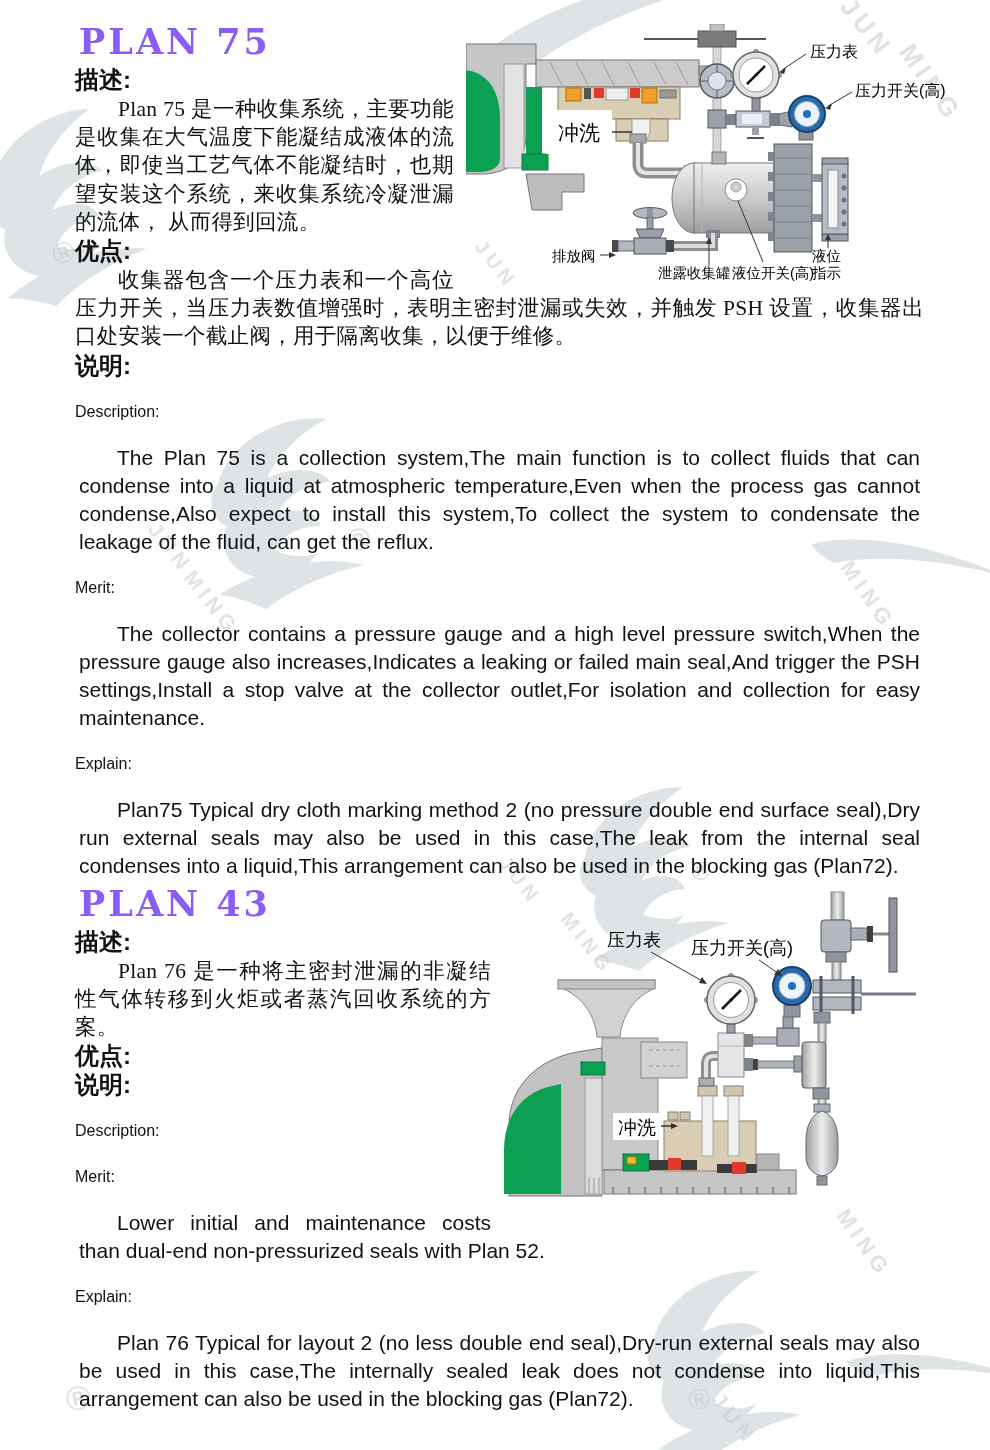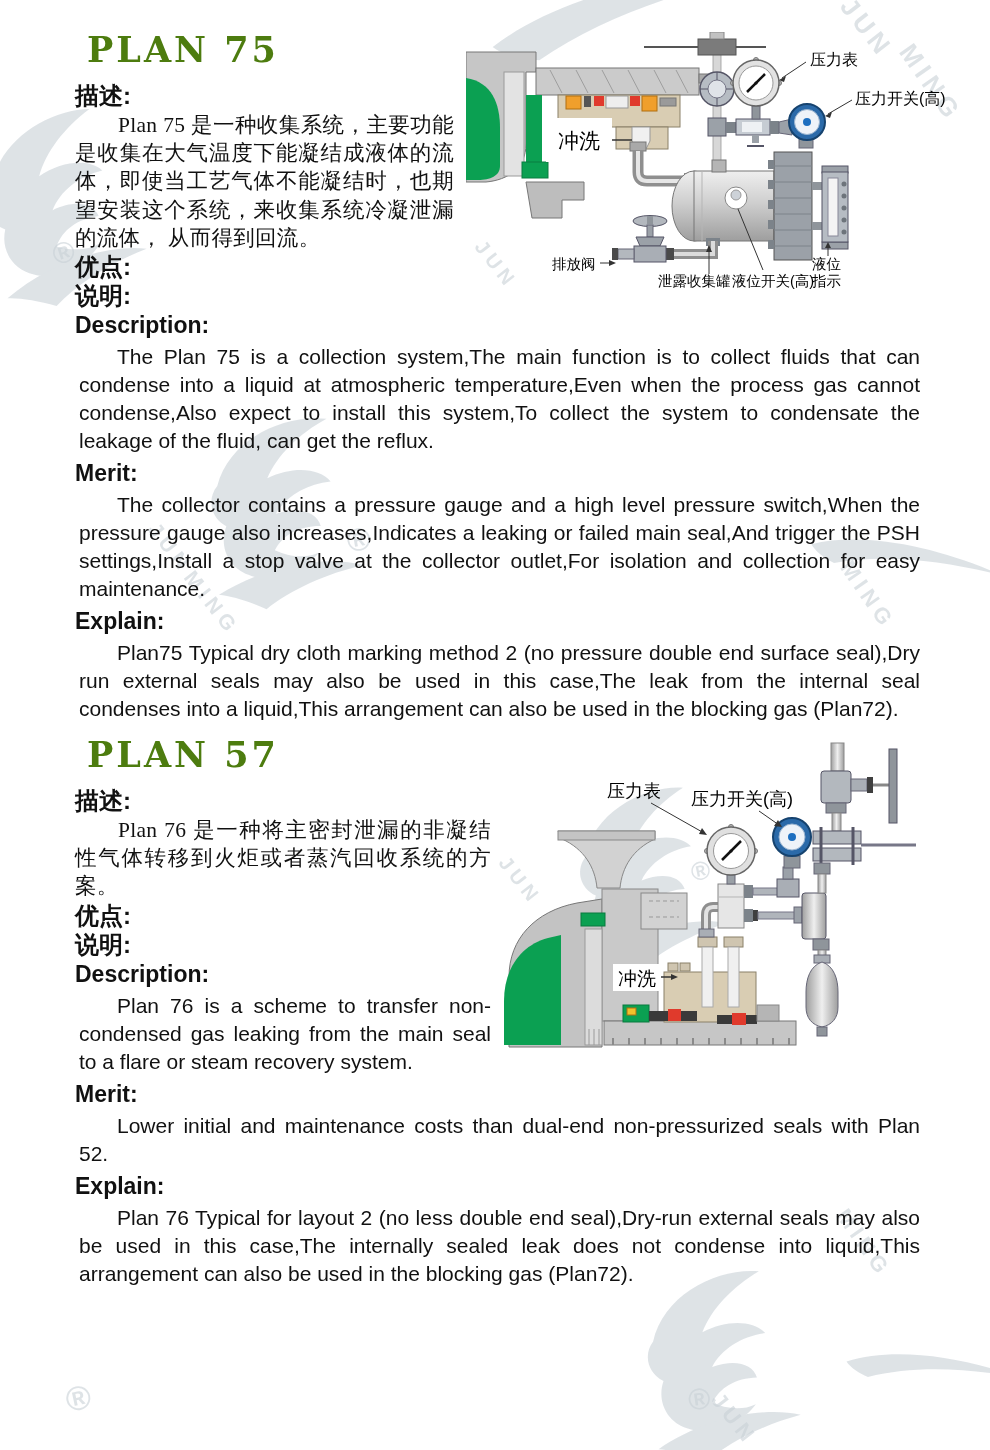--- a/index.html
+++ b/index.html
@@ -1,24 +1,24 @@
 <!DOCTYPE html>
 <html><head>
 <meta charset="utf-8">
 <style>
   html,body{margin:0;padding:0;background:#e9e9e9;}
   .page{width:990px;height:1450px;position:relative;background:#fff;overflow:hidden;color:#111;margin:0 auto;}
   .wm-layer{position:absolute;inset:0;z-index:0;color:#c9d1d7;}
   .wm{position:absolute;transform-origin:left top;opacity:.6;}
   .wm-text{font-family:"Liberation Sans",sans-serif;font-weight:bold;letter-spacing:5px;color:#c9d1d7;}
   .content{position:relative;z-index:1;padding:18px 66px 0 75px;}
-  .plan-title{font-family:"DejaVu Serif","Liberation Serif",serif;font-weight:bold;font-size:35px;line-height:40px;letter-spacing:3px;color:#4d7c0f;margin:12px;}
+  .plan-title{font-family:"DejaVu Serif","Liberation Serif",serif;font-weight:bold;font-size:35px;line-height:40px;letter-spacing:3px;color:#8b5cf6;margin:4px;}
   .cn-head{font-size:24px;font-weight:bold;line-height:28px;margin:1px 0;font-family:"Liberation Sans",sans-serif;}
   .cn-body{font-size:21.5px;line-height:28.2px;text-align:justify;text-indent:43px;margin:0;font-family:"Liberation Serif","DejaVu Serif",serif;letter-spacing:.3px;}
-  .en-head{font-size:23px;font-weight:bold;line-height:28px;margin:1px 0;font-family:"Liberation Sans",sans-serif;}
+  .en-head{font-size:16px;font-weight:normal;line-height:28px;margin:18px 0;font-family:"Liberation Sans",sans-serif;}
   .en-body{font-size:21px;line-height:28px;text-align:justify;text-indent:38px;margin:4px;font-family:"Liberation Sans",sans-serif;}
   .diagram{float:right;position:relative;}
   .diagram-75{width:520px;height:258px;margin:2px -62px 2px 12px;}
   .diagram-76{width:485px;height:330px;margin:4px -62px 10px 10px;}
   .diagram svg{display:block;width:100%;height:100%;}
   .dlabel{font-family:"Liberation Sans",sans-serif;fill:#000;}
   section{display:block;}
 </style>
 </head>
 <body>
@@ -236,20 +236,21 @@
             <text class="dlabel" x="346" y="237" font-size="14.5">液位</text>
             <text class="dlabel" x="346" y="254" font-size="14.5">指示</text>
           </g>
         </svg>
       </div>
 
       <h1 class="plan-title">PLAN 75</h1>
       <h2 class="cn-head">描述:</h2>
       <p class="cn-body">Plan 75 是一种收集系统，主要功能是收集在大气温度下能凝结成液体的流体，即使当工艺气体不能凝结时，也期望安装这个系统，来收集系统冷凝泄漏的流体， 从而得到回流。</p>
       <h2 class="cn-head">优点:</h2>
+      <p class="cn-body">收集器包含一个压力表和一个高位压力开关，当压力表数值增强时，表明主密封泄漏或失效，并触发 PSH 设置，收集器出口处安装一个截止阀，用于隔离收集，以便于维修。</p>
       <h2 class="cn-head">说明:</h2>
       <h2 class="en-head">Description:</h2>
       <p class="en-body">The Plan 75 is a collection system,The main function is to collect fluids that can condense into a liquid at atmospheric temperature,Even when the process gas cannot condense,Also expect to install this system,To collect the system to condensate the leakage of the fluid, can get the reflux.</p>
       <h2 class="en-head">Merit:</h2>
       <p class="en-body">The collector contains a pressure gauge and a high level pressure switch,When the pressure gauge also increases,Indicates a leaking or failed main seal,And trigger the PSH settings,Install a stop valve at the collector outlet,For isolation and collection for easy maintenance.</p>
       <h2 class="en-head">Explain:</h2>
       <p class="en-body">Plan75 Typical dry cloth marking method 2 (no pressure double end surface seal),Dry run external seals may also be used in this case,The leak from the internal seal condenses into a liquid,This arrangement can also be used in the blocking gas (Plan72).</p>
     </section>
 
     <section style="margin-top:4px;">
@@ -380,27 +381,26 @@
             <line x1="150" y1="64" x2="203" y2="94" stroke="#333"></line>
             <polygon points="206,96 198,95 201,89" fill="#333"></polygon>
             <text class="dlabel" x="106" y="58" font-size="18">压力表</text>
             <line x1="258" y1="72" x2="278" y2="86" stroke="#333"></line>
             <polygon points="281,88 273,87 277,81" fill="#333"></polygon>
             <text class="dlabel" x="190" y="66" font-size="18">压力开关(高)</text>
           </g>
         </svg>
       </div>
 
-      <h1 class="plan-title">PLAN 57</h1>
+      <h1 class="plan-title">PLAN 43</h1>
       <h2 class="cn-head">描述:</h2>
       <p class="cn-body">Plan 76 是一种将主密封泄漏的非凝结性气体转移到火炬或者蒸汽回收系统的方案。</p>
       <h2 class="cn-head">优点:</h2>
       <h2 class="cn-head">说明:</h2>
       <h2 class="en-head">Description:</h2>
-      <p class="en-body">Plan 76 is a scheme to transfer non-condensed gas leaking from the main seal to a flare or steam recovery system.</p>
       <h2 class="en-head">Merit:</h2>
       <p class="en-body">Lower initial and maintenance costs than dual-end non-pressurized seals with Plan 52.</p>
       <h2 class="en-head">Explain:</h2>
       <p class="en-body">Plan 76 Typical for layout 2 (no less double end seal),Dry-run external seals may also be used in this case,The internally sealed leak does not  condense into liquid,This arrangement can also be used in the blocking gas (Plan72).</p>
     </section>
 
   </div>
 </div>
 
 </body></html>

